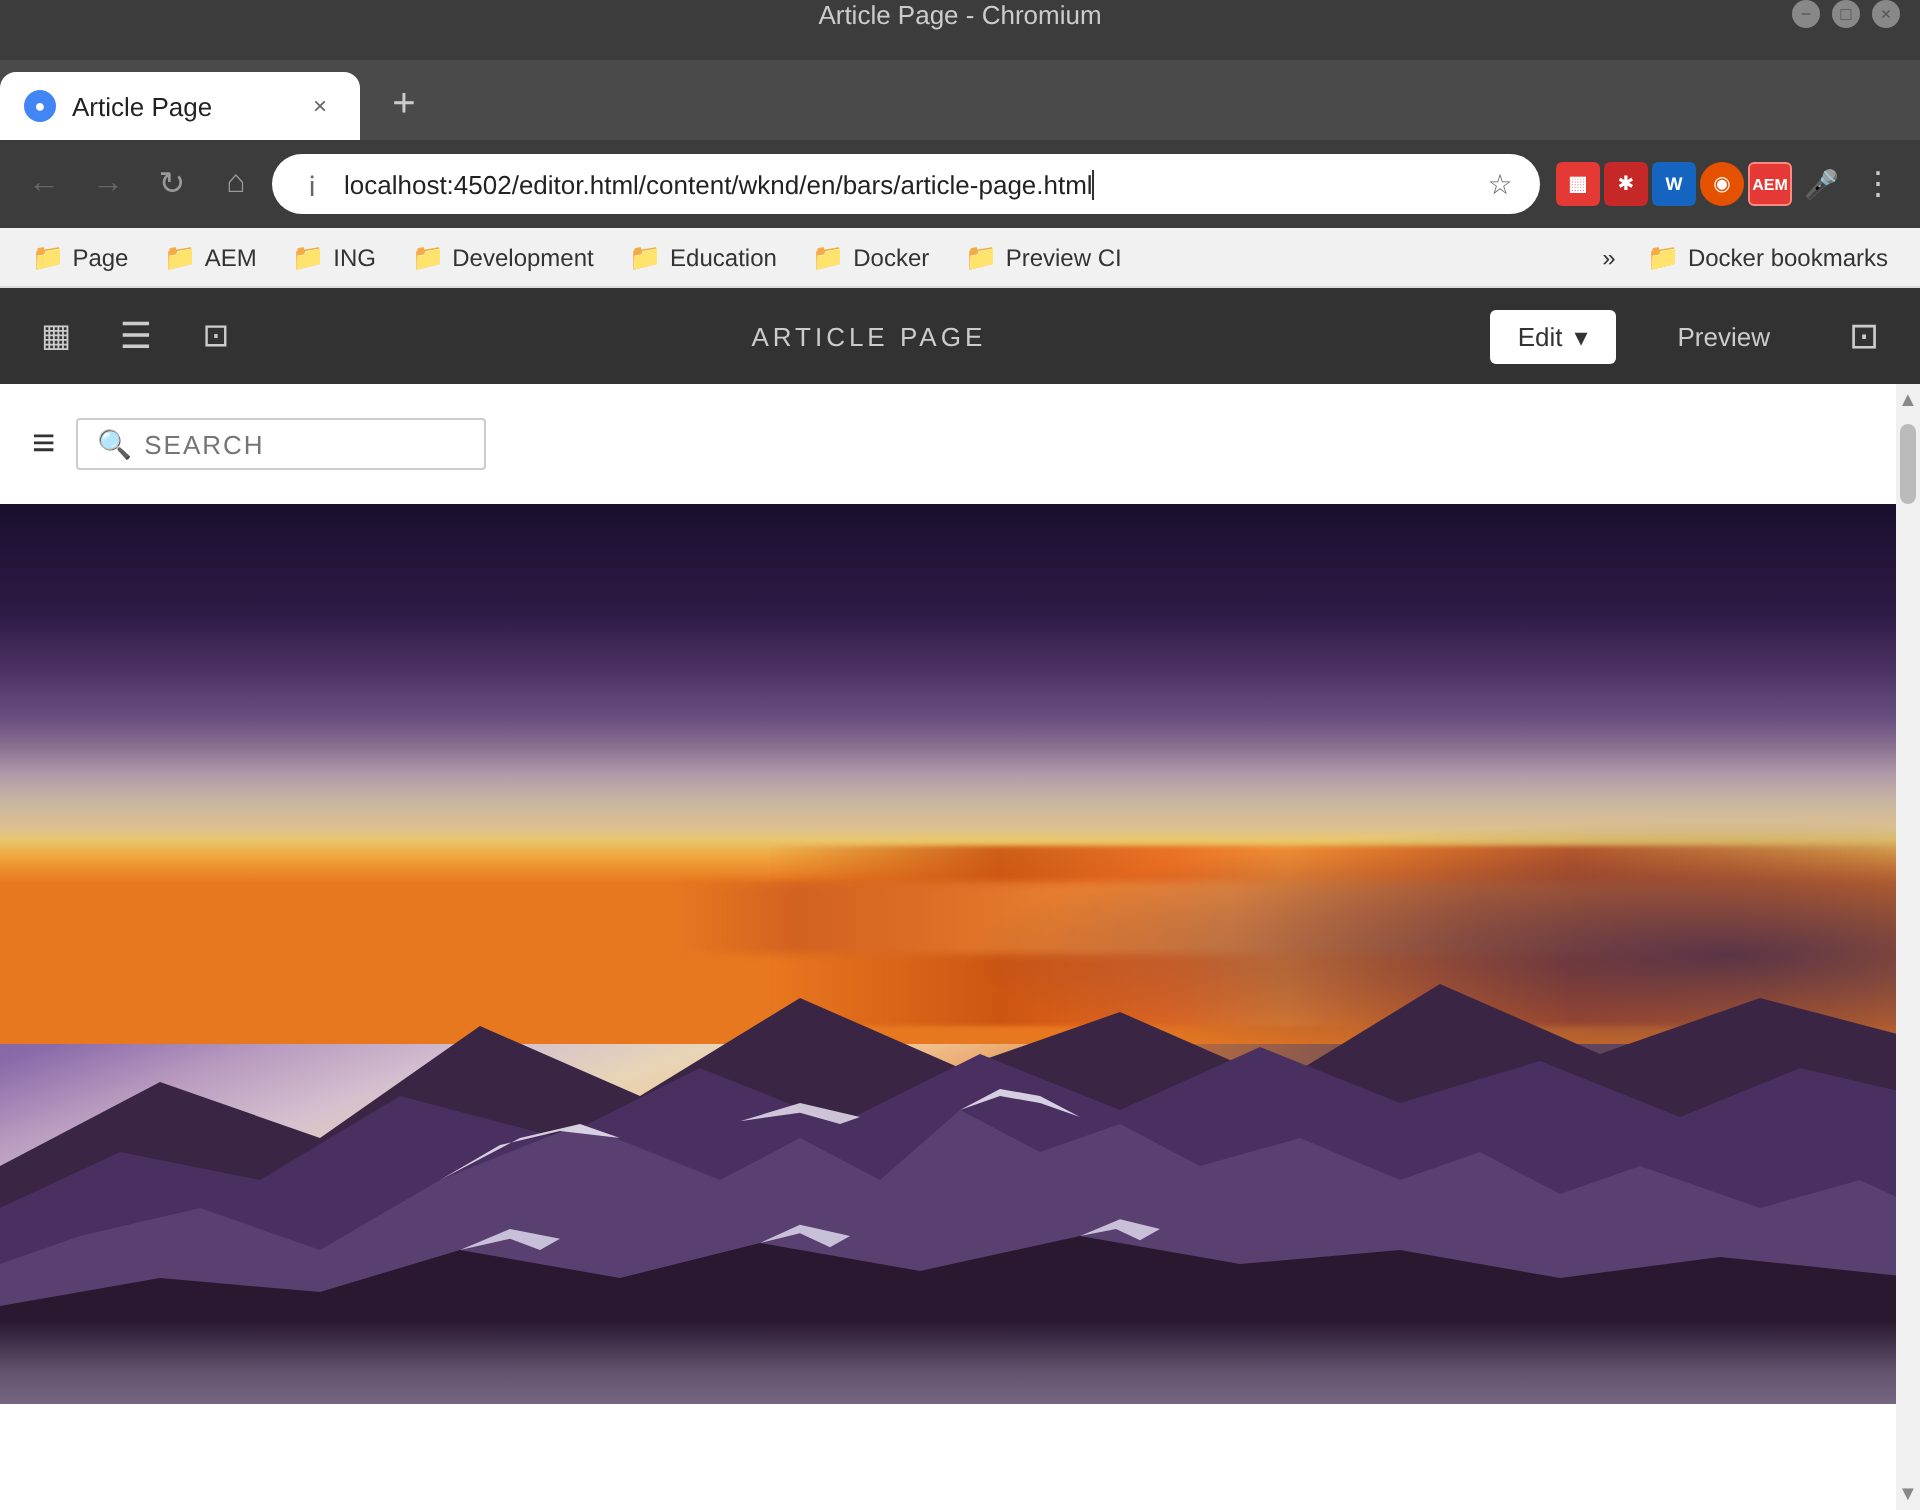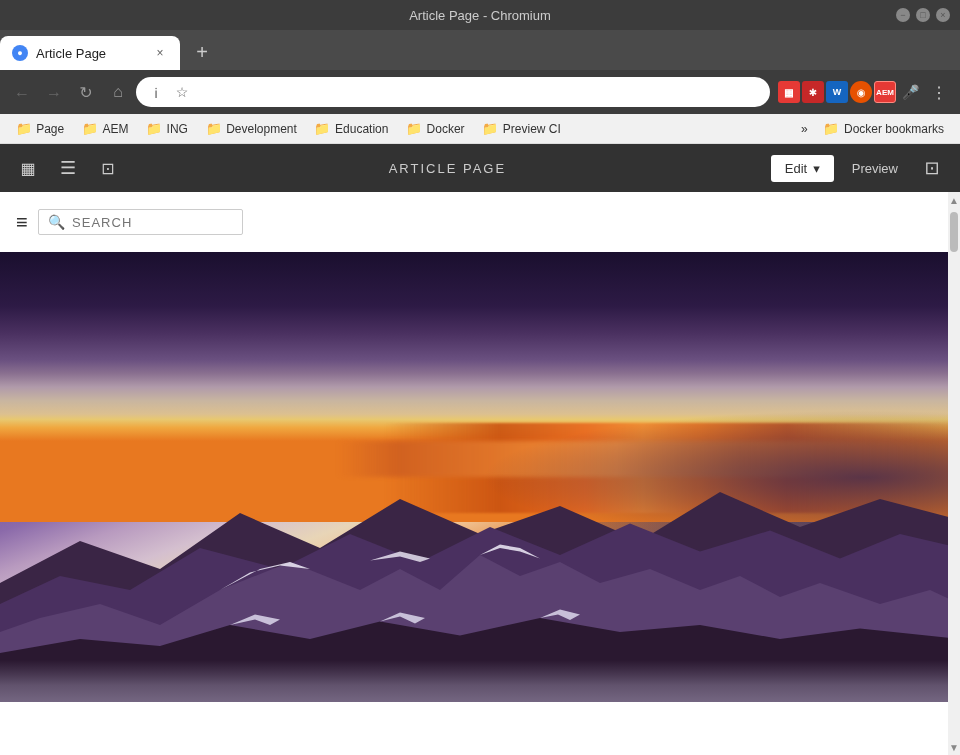--- a/index.html
+++ b/index.html
@@ -3,21 +3,21 @@
   <meta charset="utf-8">
   <style>
     * { margin: 0; padding: 0; box-sizing: border-box; }
     body { font-family: 'Arial', sans-serif; background: #fff; width: 960px; height: 755px; overflow: hidden; }
 
     
     .title-bar {
       background: #3c3c3c;
       height: 30px;
       display: flex;
-      align-items: center;
+      align-items: flex-start;
       justify-content: center;
       position: relative;
     }
     .title-bar-text {
       color: #ccc;
       font-size: 13px;
     }
     .window-controls {
       position: absolute;
       right: 10px;
@@ -249,21 +249,21 @@
       flex: 1;
       text-align: center;
       color: #ccc;
       font-size: 13px;
       letter-spacing: 2px;
       font-weight: 500;
     }
     .aem-toolbar-right {
       display: flex;
       align-items: center;
-      gap: 8px;
+      gap: 21px;
     }
     .aem-edit-btn {
       background: #fff;
       color: #333;
       border: none;
       padding: 6px 14px;
       border-radius: 3px;
       font-size: 13px;
       cursor: pointer;
       display: flex;
@@ -464,20 +464,23 @@
     <span>→</span>
   </div>
   <div class="nav-btn">
     <span>↻</span>
   </div>
   <div class="nav-btn">
     <span>⌂</span>
   </div>
   <div class="address-bar">
     <div class="addr-icon">ℹ</div>
+    <div class="address-text">
+      <span>localhost:4502/editor.html/content/wknd/en/bars/article-page.html</span><span class="cursor"></span>
+    </div>
     <div class="address-icons">
       <div class="addr-icon">☆</div>
     </div>
   </div>
   <div class="nav-right-icons">
 
     <div class="nav-icon-btn" style="background:#e53935; border-radius:3px; width:22px; height:22px;">
       <span style="color:white; font-size:10px; font-weight:bold;">▦</span>
     </div>
     <div class="nav-icon-btn" style="background:#c62828; border-radius:3px; width:22px; height:22px;">

